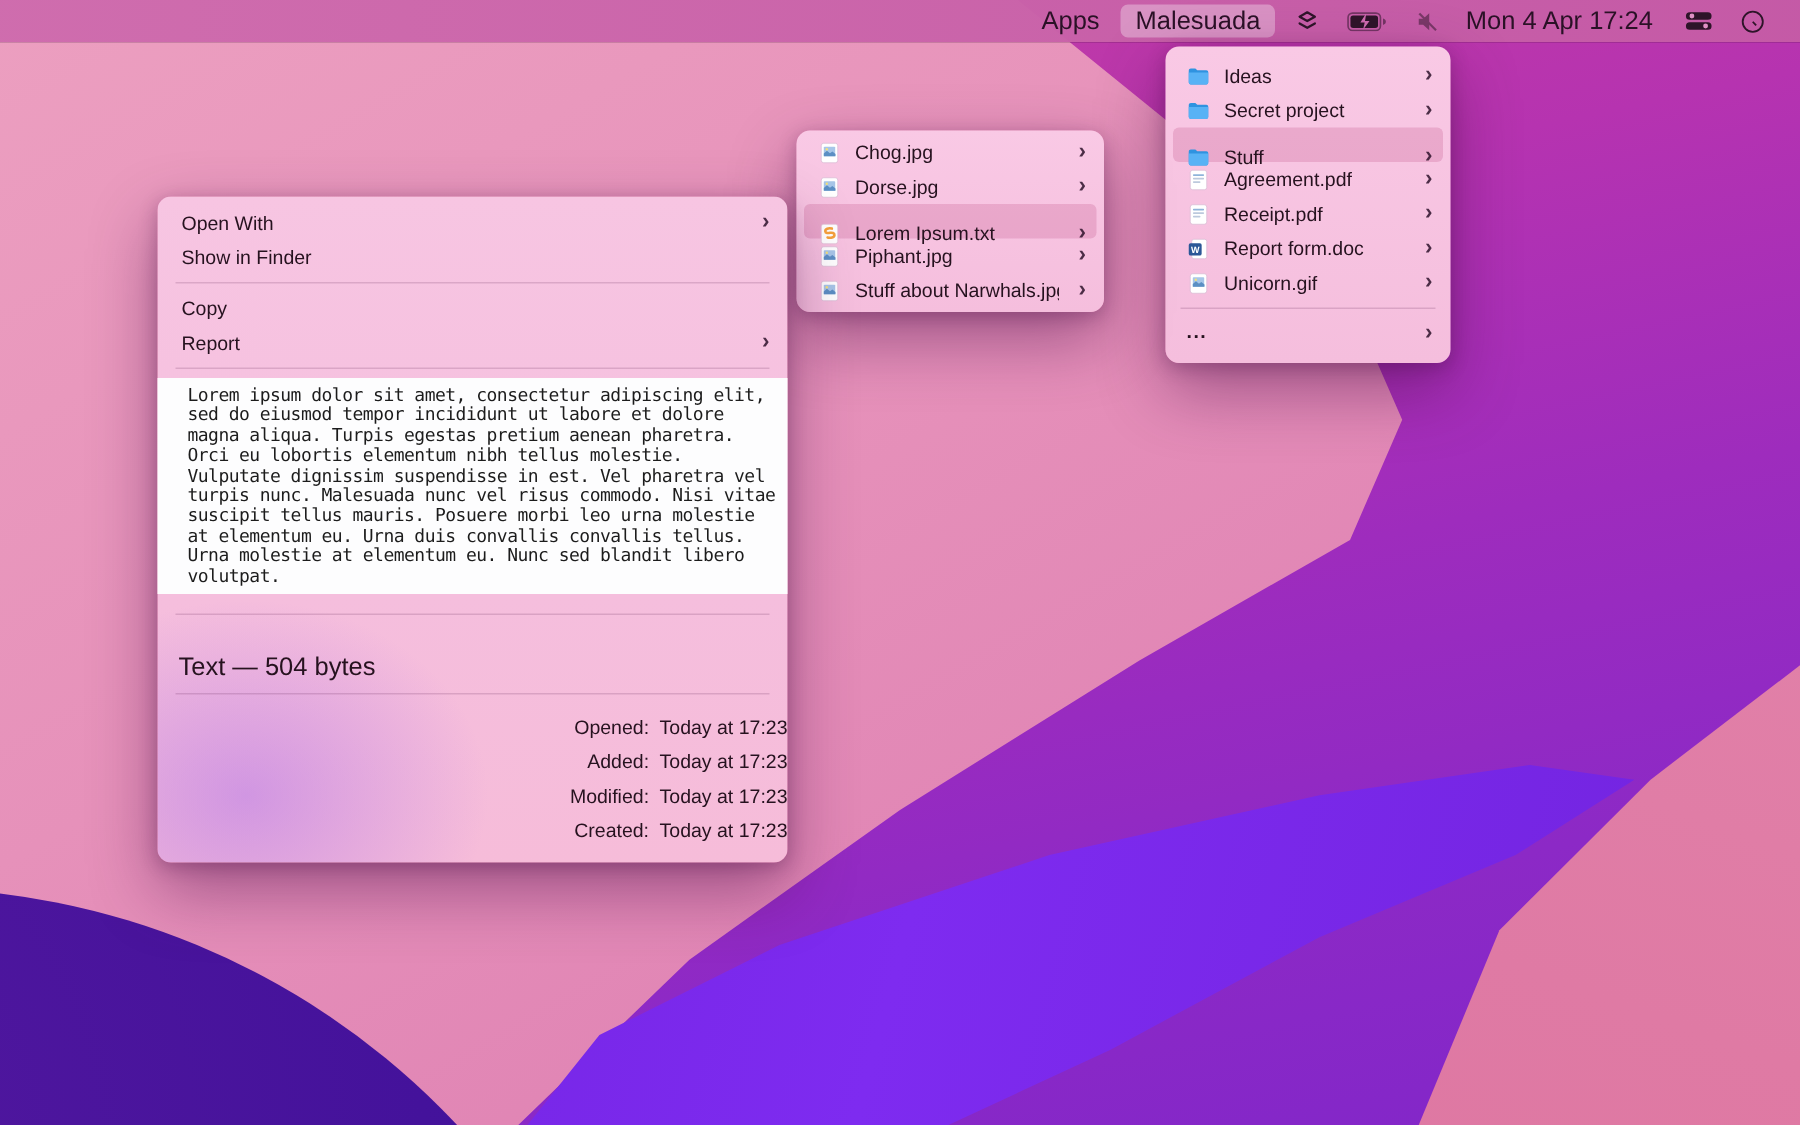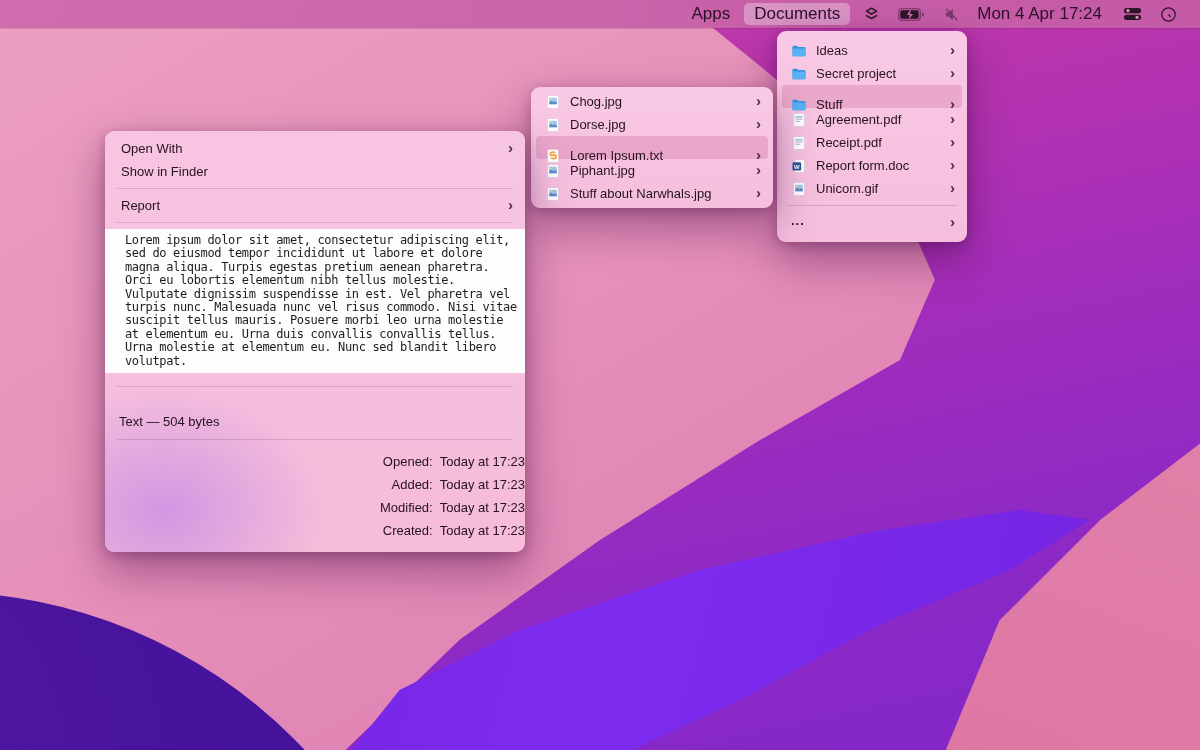--- a/index.html
+++ b/index.html
@@ -37,21 +37,21 @@
   .mb-icon { height:28px; display:flex; align-items:center; padding:0 9px; }
   .mb-clock { font-weight:500; padding:0 12px 0 8px; }
 
   
   .panel { position:absolute; border-radius:9px;
     box-shadow:0 18px 44px rgba(70,10,70,0.45), 0 3px 12px rgba(60,10,60,0.28);
     color:#26121f; }
   .pk { background:linear-gradient(180deg,#f9c9e5 0%,#f5bedd 100%); }
 
   .dropdown { left:777px; top:31px; width:190px; padding:8px 0; }
-  .submenu  { left:531px; top:87px; width:242px; padding:3px 0; }
+  .submenu  { left:531px; top:87px; width:205px; padding:3px 0; }
   .filemenu { left:105px; top:131px; width:420px; padding:6px 0 10px;
     background:
       radial-gradient(55% 42% at 14% 90%, rgba(172,112,234,0.5), rgba(172,112,234,0) 70%),
       linear-gradient(180deg,#f7c5e2 0%,#f5bedd 60%,#f6bcd9 100%); }
 
   .mrow { height:23px; display:flex; align-items:center; gap:8px;
     padding:0 12px 0 14px; font-size:13px; }
   .mrow .lab { flex:1; white-space:nowrap; overflow:hidden; }
   .mrow.hl { margin:0 5px; padding:16px 7px 0 9px; border-radius:4px;
     background:rgba(160,20,90,0.16); }
@@ -64,41 +64,41 @@
     padding:0 12px 0 16px; font-size:13px; }
   .arow .lab { flex:1; }
   .filemenu .sep { margin:5px 12px; }
   .sep2a { height:1px; background:rgba(85,25,70,0.17); margin:13px 12px 5px; }
   .sep2b { height:1px; background:rgba(85,25,70,0.17); margin:6px 12px 10px; }
 
   .preview { margin-top:6px; background:#fdfdfe; padding:5px 20px; height:144px;
     overflow:hidden; font-family:"DejaVu Sans Mono", monospace; font-size:12px;
     line-height:13.4px; letter-spacing:-0.35px; white-space:pre; color:#1c1c1c; }
 
-  .kindrow { height:23px; display:flex; align-items:center; padding:0 14px; font-size:13px;margin-top:23px; }
+  .kindrow { height:23px; display:flex; align-items:center; padding:0 14px; font-size:17px;margin-top:23px; }
   .daterow { height:23px; display:flex; align-items:center; font-size:13px;justify-content:flex-end; }
   .dlabel { width:80px; text-align:right; }
   .dvalue { margin-left:7px; }
 
   .morelab { font-weight:700; letter-spacing:1px; transform:translateY(-2px); }
 </style>
 </head>
 <body>
 
 <div class="screen">
 
   <div class="wp-layer wp-base"></div>
   <div class="wp-layer wp-magenta"></div>
   <div class="wp-layer wp-salmon"></div>
   <div class="wp-layer wp-band"></div>
   <div class="wp-dark"></div>
 
   <div class="menubar">
     <div class="mb-item">Apps</div>
-    <div class="mb-item mb-pill">Documents</div>
+    <div class="mb-item mb-pill">Malesuada</div>
     <div class="mb-icon">
       <svg width="17" height="17" viewBox="0 0 17 17" fill="none" stroke="#2e1429" stroke-width="1.5" stroke-linejoin="round" stroke-linecap="round">
         <path d="M8.5 2.2l5.1 2.9-5.1 2.9-5.1-2.9z"></path>
           <path d="M3.4 9.6l5.1 2.9 5.1-2.9"></path>
       </svg>
     </div>
     <div class="mb-icon">
       <svg width="27" height="13" viewBox="0 0 27 13">
         <rect x="0.7" y="0.7" width="21.6" height="11.6" rx="3" fill="none" stroke="#2e1429" stroke-width="1.1" opacity="0.55"></rect>
         <rect x="2.3" y="2.3" width="18.4" height="8.4" rx="1.8" fill="#2e1429"></rect>
@@ -277,20 +277,23 @@
 
   <div class="panel filemenu">
     <div class="arow">
       <span class="lab">Open With</span>
       <span class="chev">›</span>
     </div>
     <div class="arow">
       <span class="lab">Show in Finder</span>
     </div>
     <div class="sep"></div>
+    <div class="arow">
+      <span class="lab">Copy</span>
+    </div>
     <div class="arow">
       <span class="lab">Report</span>
       <span class="chev">›</span>
     </div>
     <div class="sep"></div>
 
     <div class="preview">Lorem ipsum dolor sit amet, consectetur adipiscing elit,
 sed do eiusmod tempor incididunt ut labore et dolore
 magna aliqua. Turpis egestas pretium aenean pharetra.
 Orci eu lobortis elementum nibh tellus molestie.

